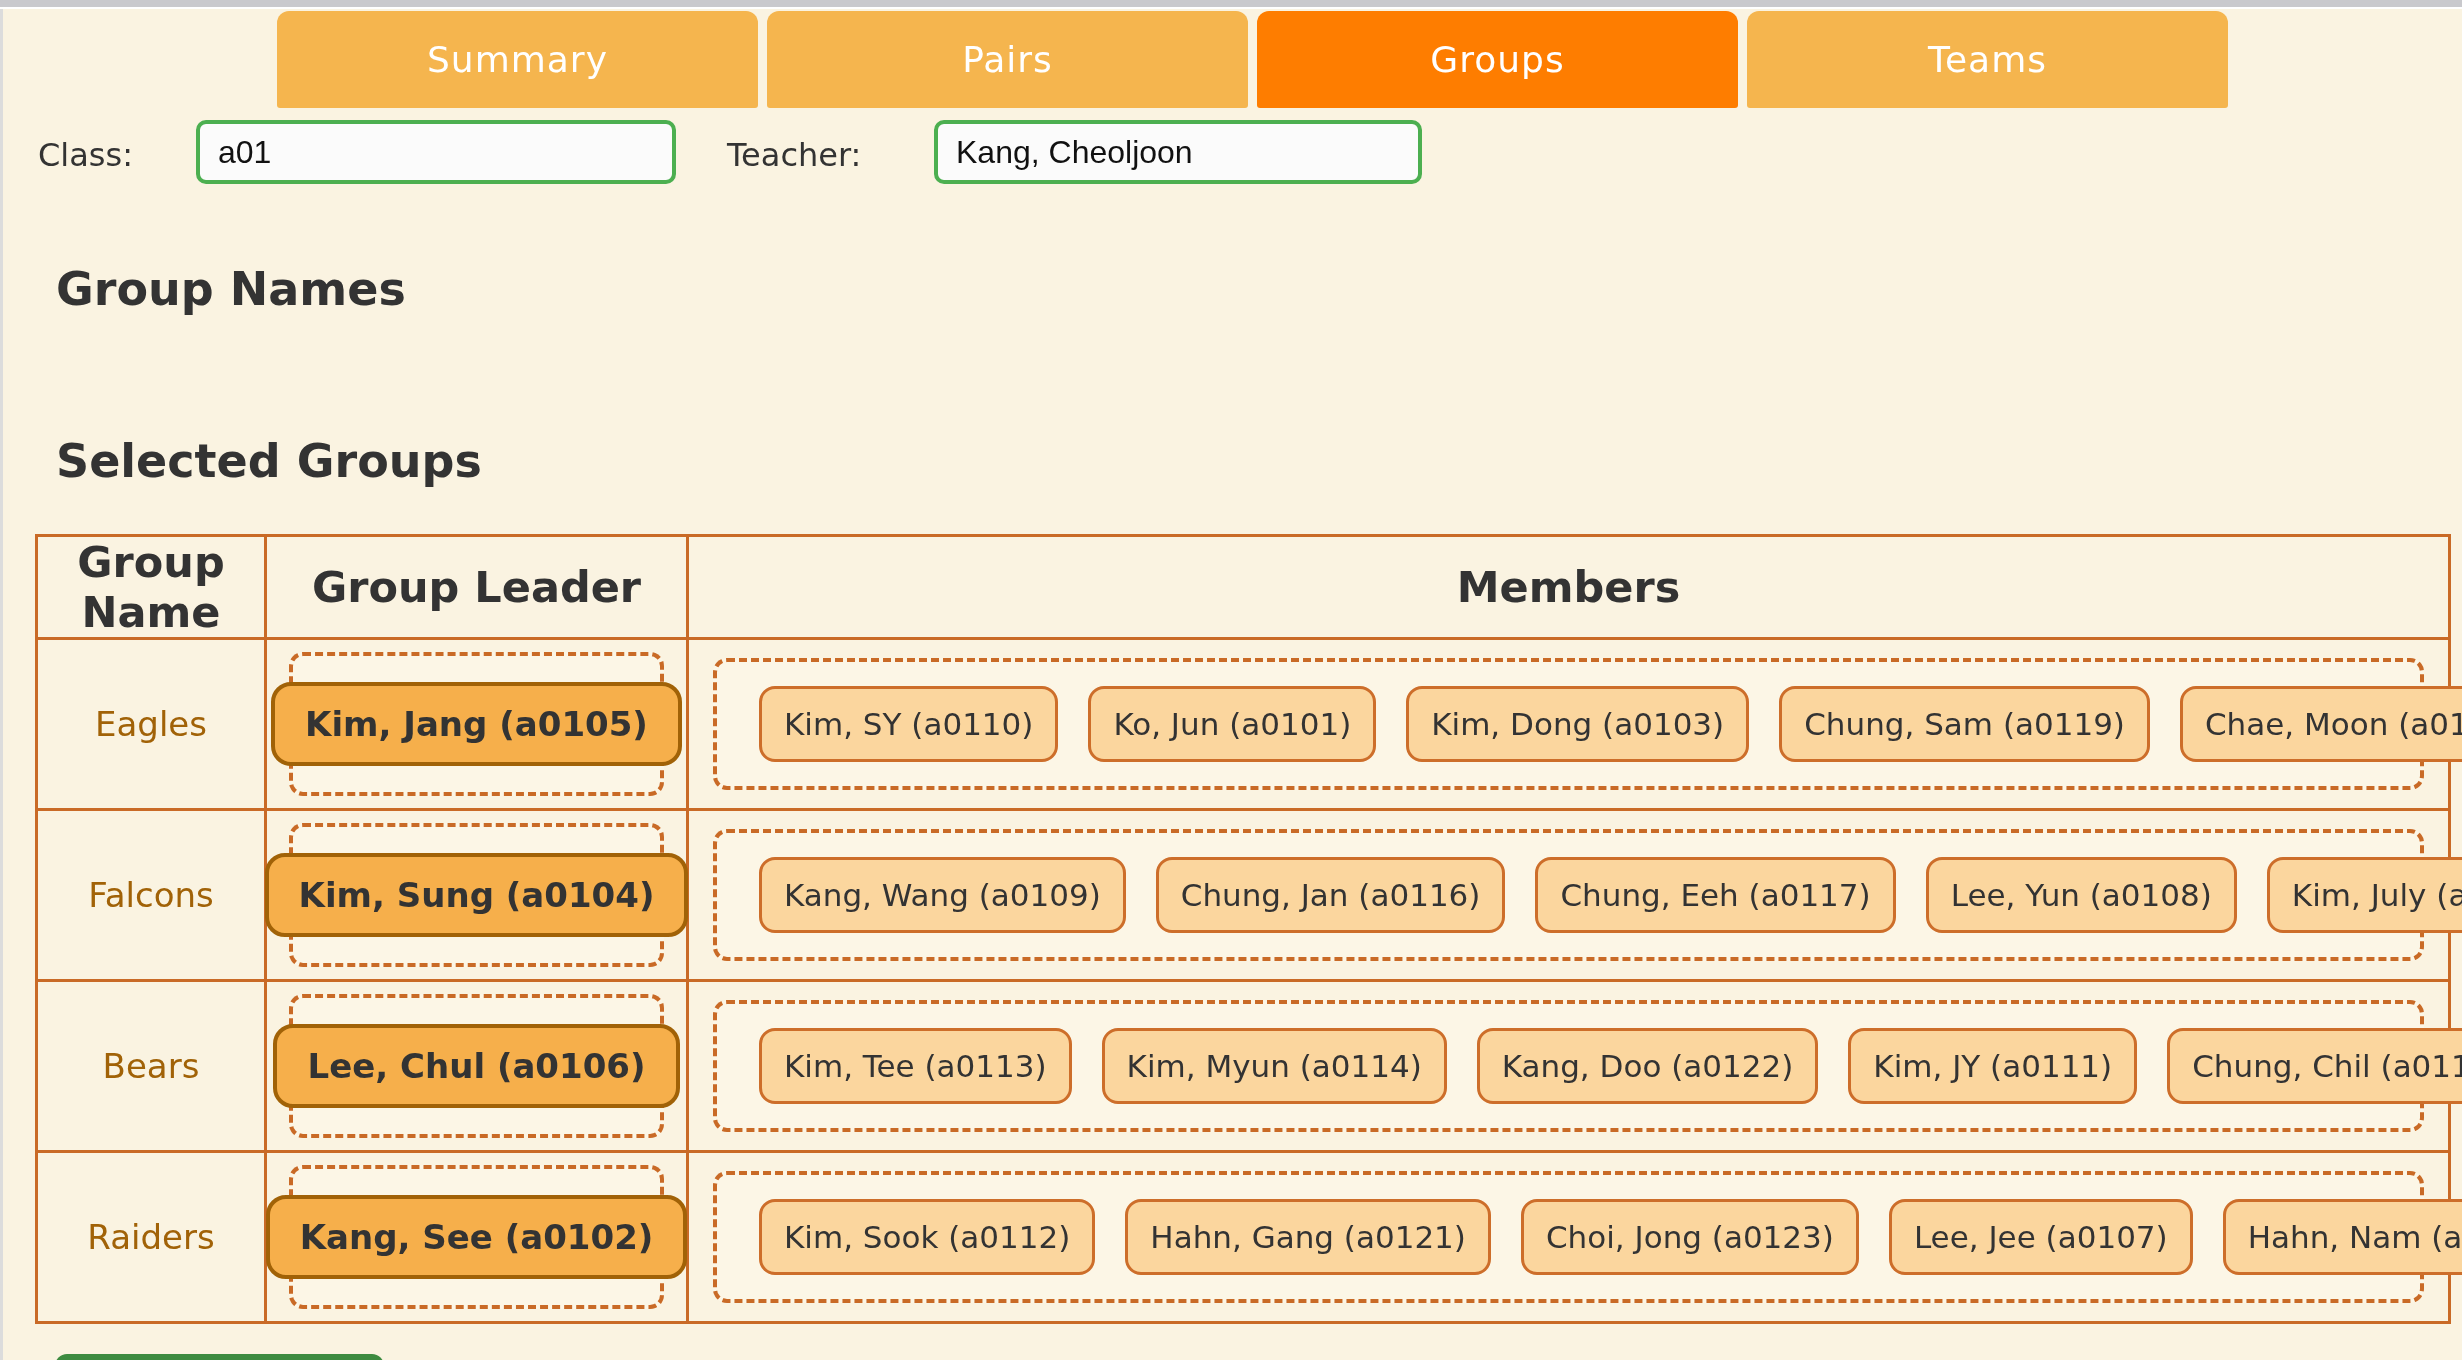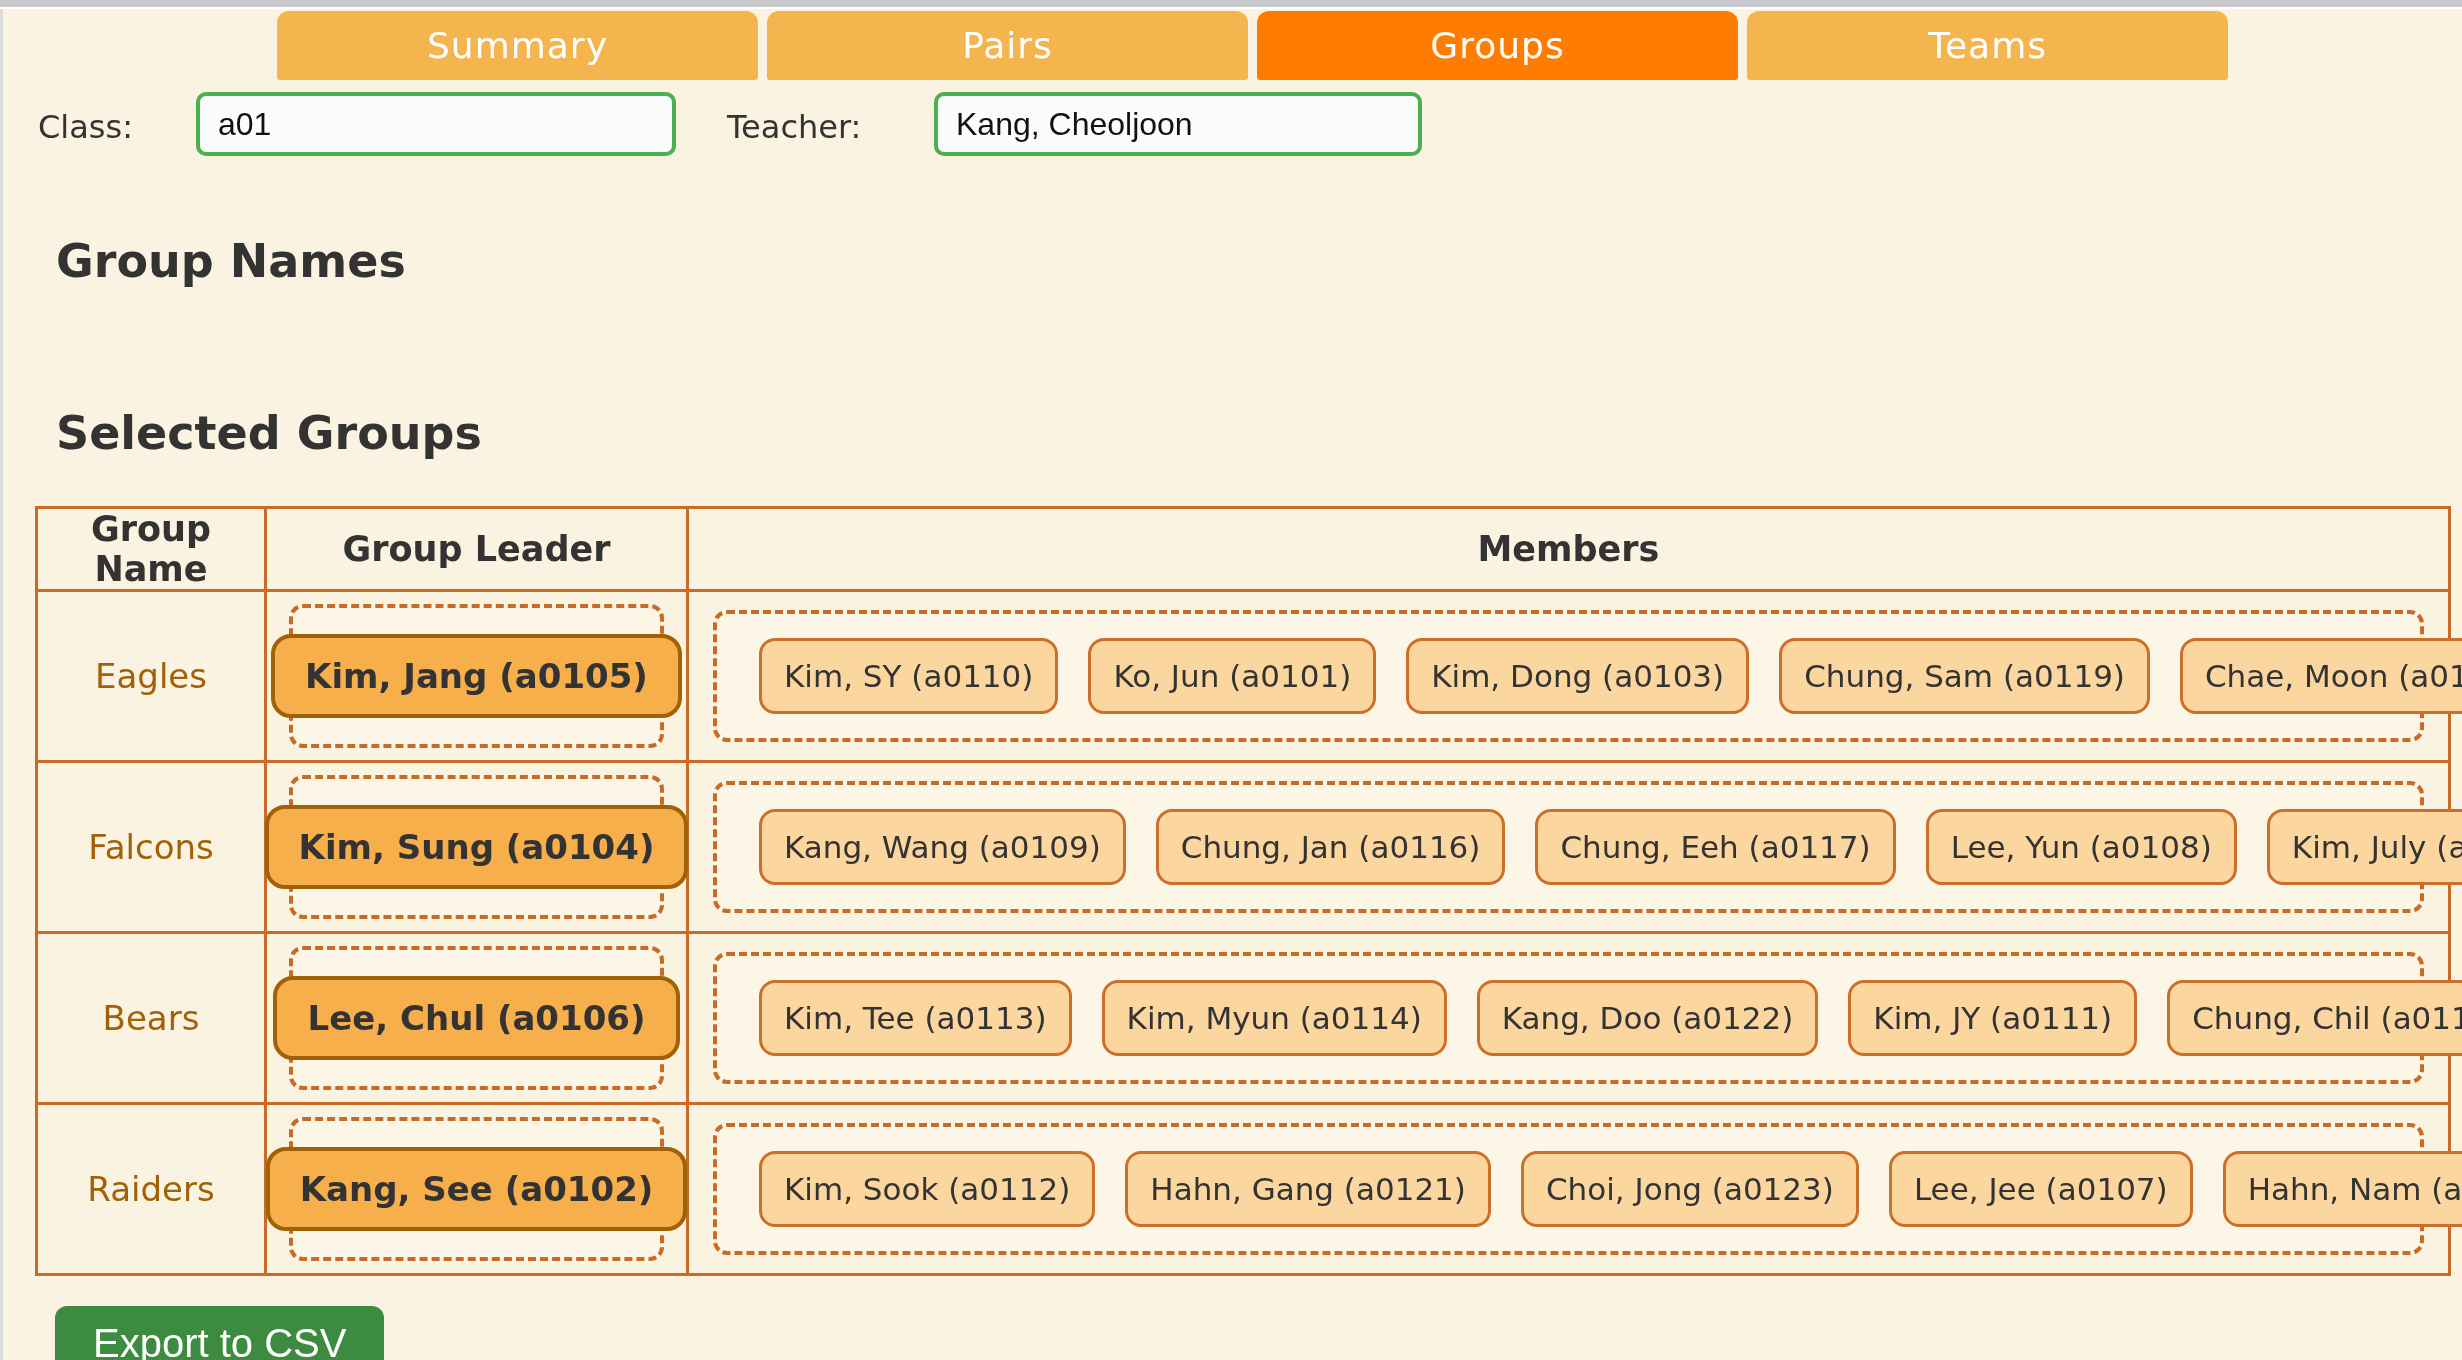--- a/index.html
+++ b/index.html
@@ -23,21 +23,21 @@
   }
 
   
   .tabs {
     display: flex;
     gap: 9px;
     margin-left: 277px;
     margin-top: 2px;
   }
   .tab {
-    width: 481px; height: 69px;
+    width: 481px; height: 97px;
     background: #F5B54E;
     border-radius: 12px 12px 3px 3px;
     display: flex; align-items: center; justify-content: center;
     color: #FFFFFF;
     font-size: 36px;
     letter-spacing: 1px;
     cursor: pointer;
   }
   .tab.active { background: #FE7D00; }
 
@@ -86,21 +86,21 @@
     border-collapse: collapse;
     margin: 46px 0 0 35px;
     width: 2416px;
     table-layout: fixed;
   }
   .groups-table th, .groups-table td {
     border: 3px solid #C96A26;
   }
   .groups-table th {
     height: 70px;
-    font-size: 35px;
+    font-size: 43px;
     font-weight: bold;
     text-align: center;
     color: #333333;
   }
   .col-name   { width: 229px; }
   .col-leader { width: 422px; }
   .groups-table td { height: 170px; }
   td.cell-group-name {
     text-align: center;
     font-size: 34px;

